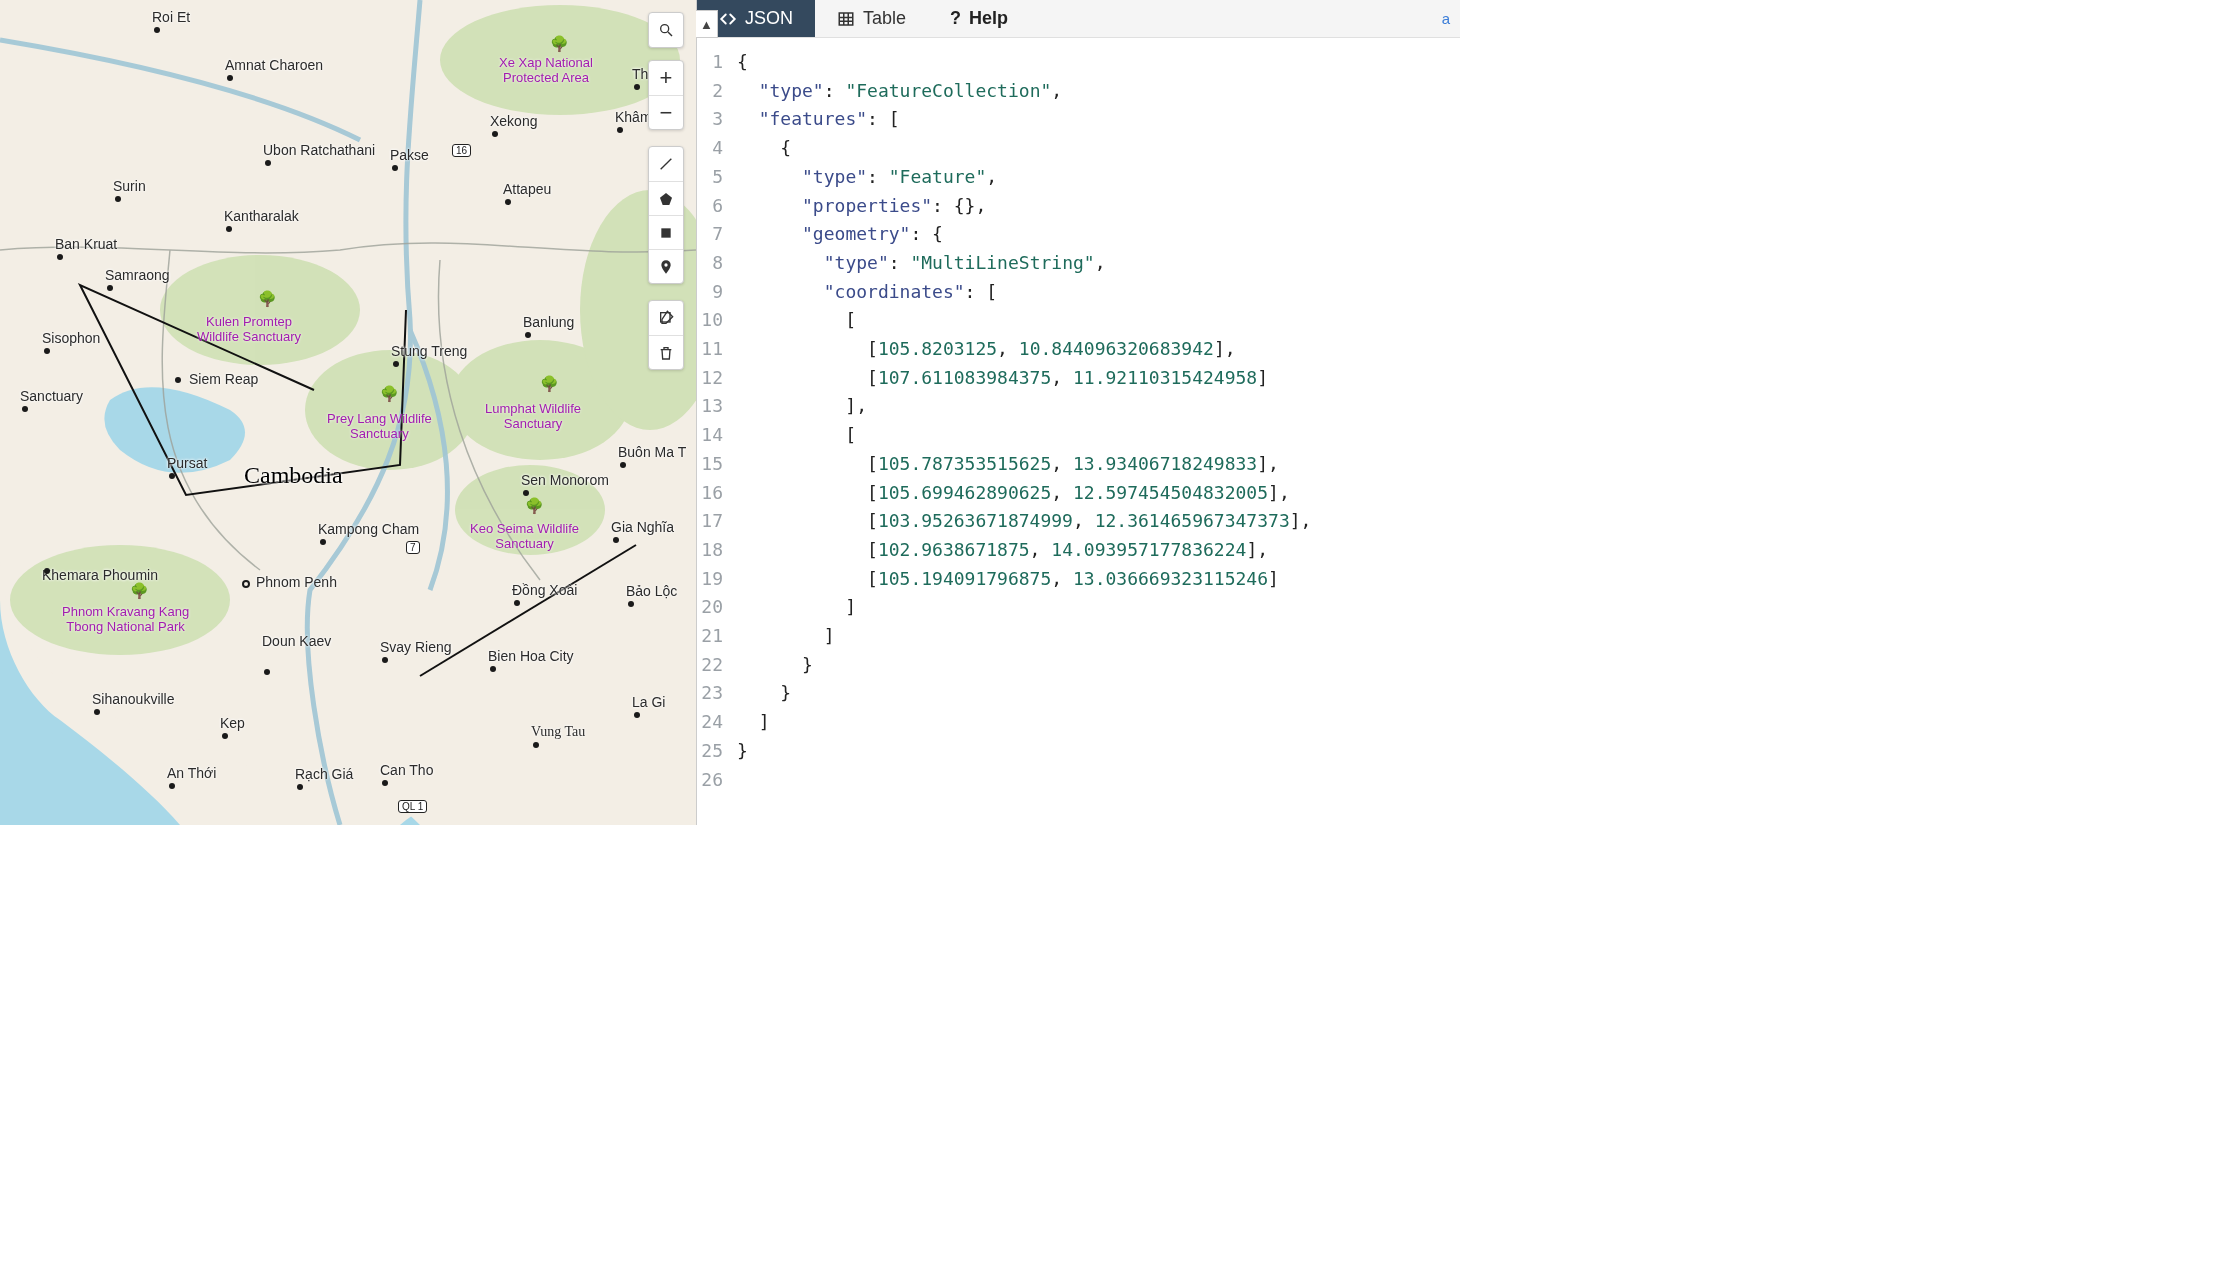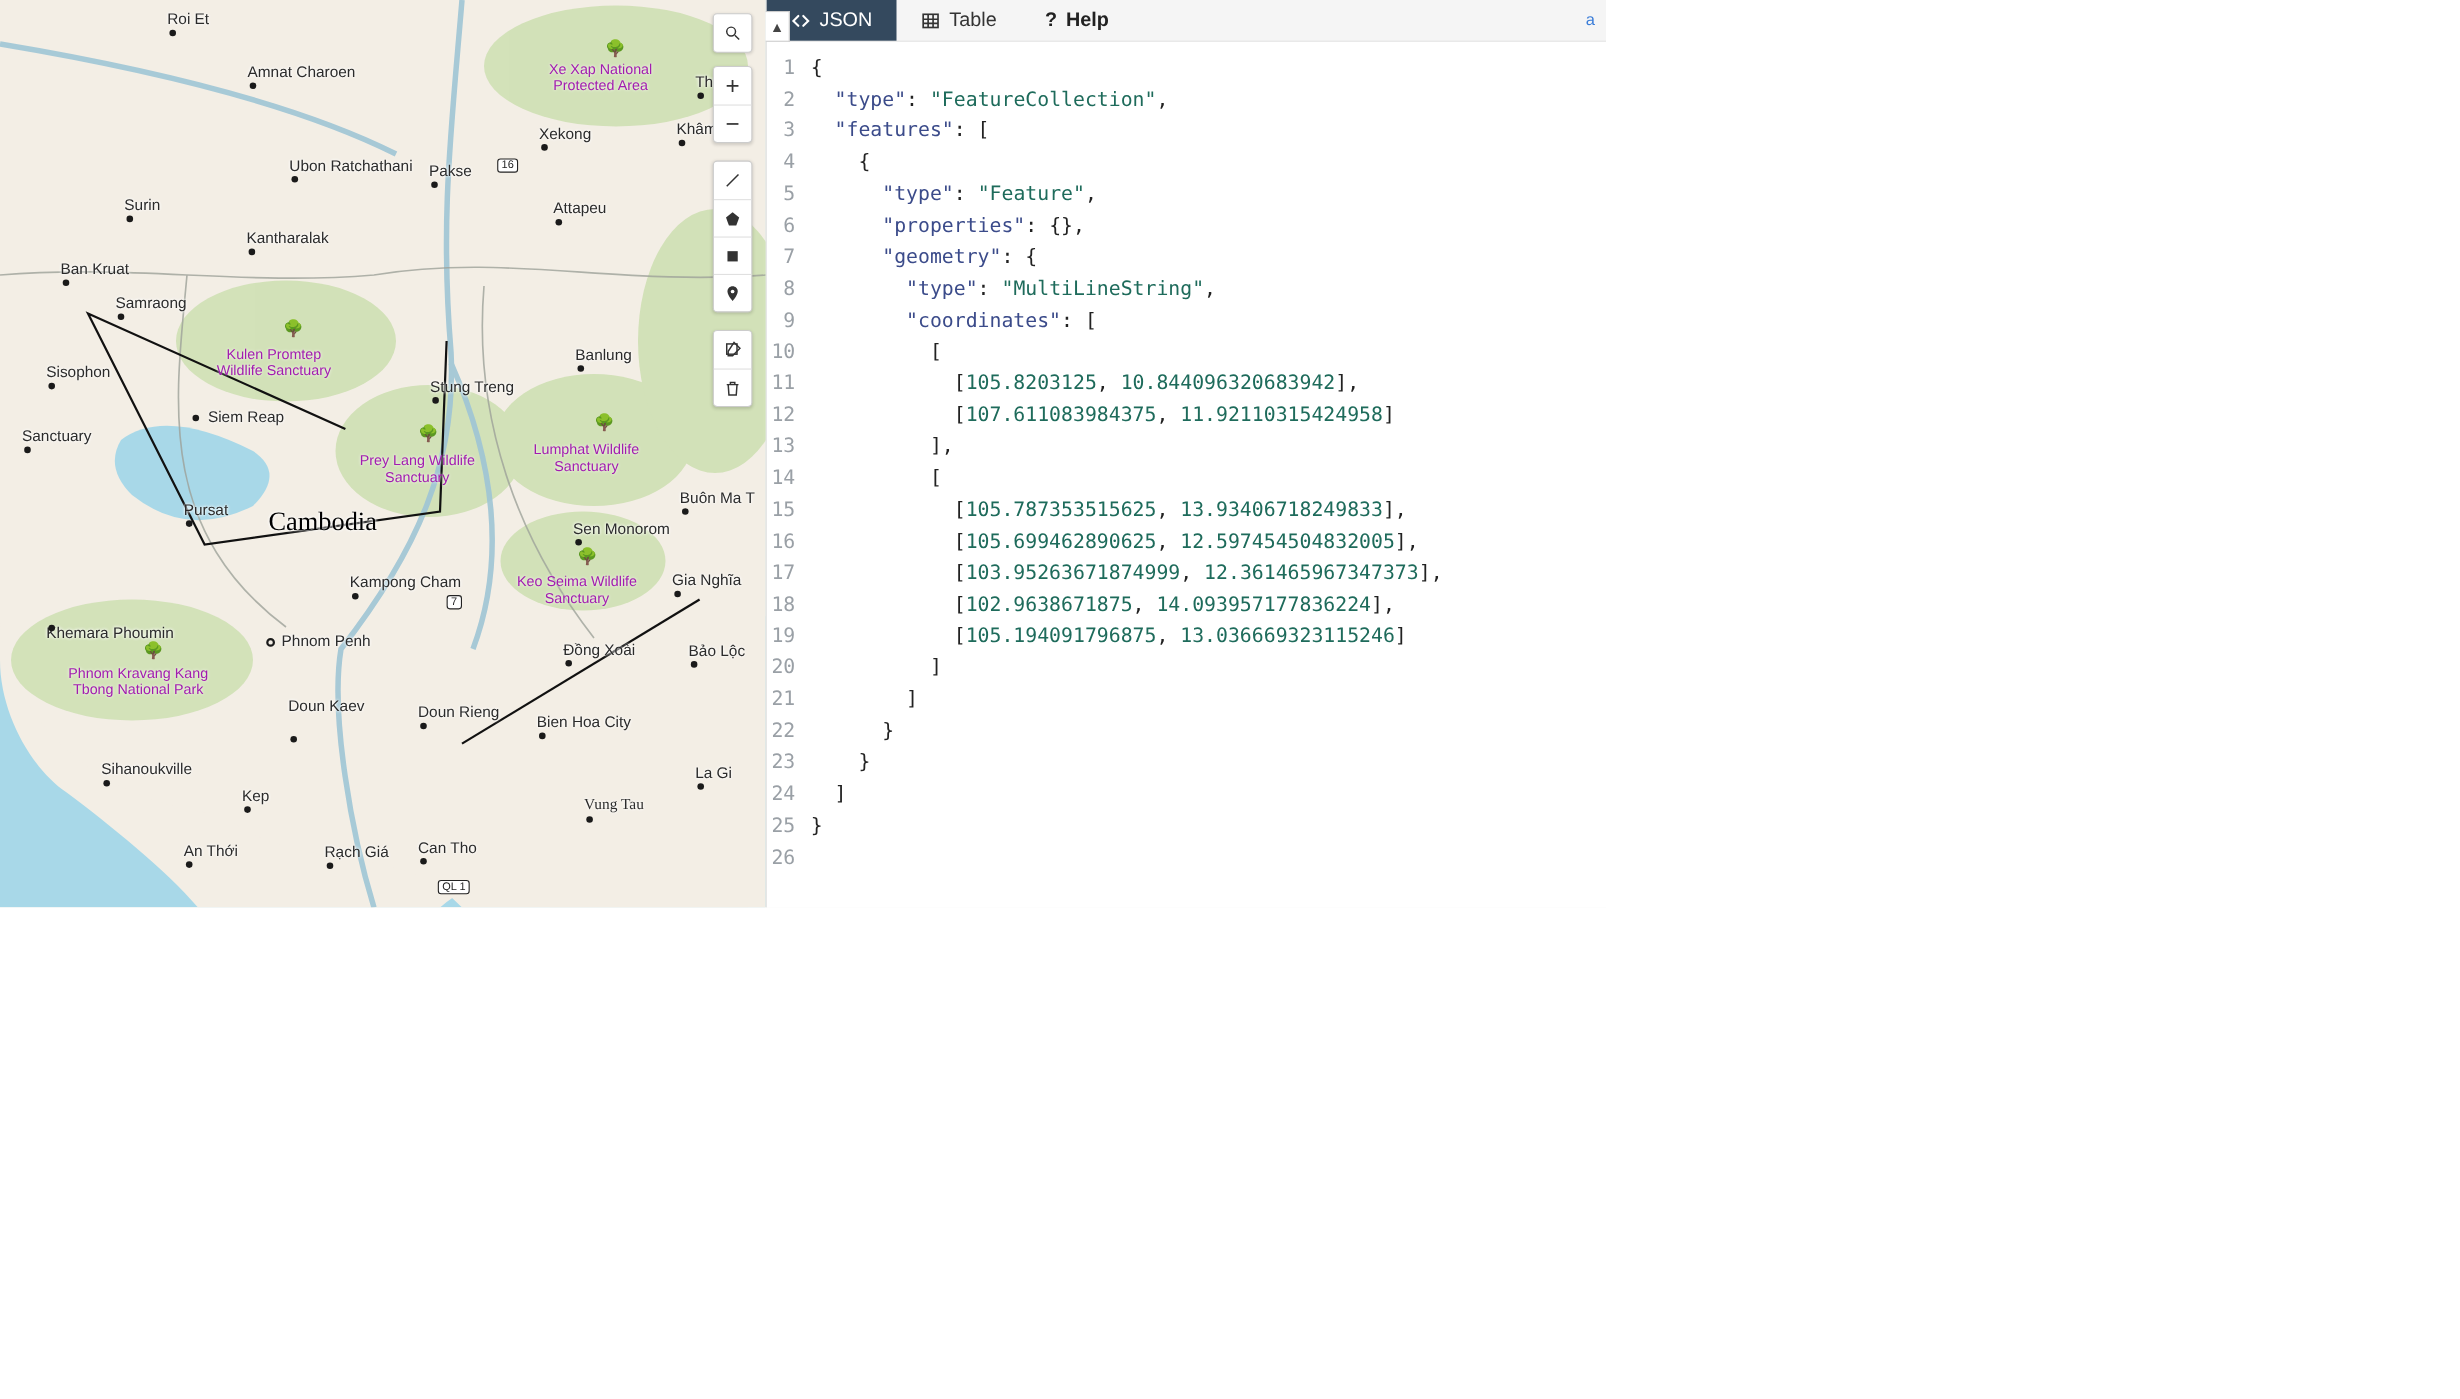--- a/index.html
+++ b/index.html
@@ -111,21 +111,21 @@
       <span class="place-label" style="left: 20px; top: 388px;">Sanctuary</span>
       <div class="city-dot" style="left: 22px; top: 406px;"></div>
       <span class="place-label" style="left: 167px; top: 455px;">Pursat</span>
       <div class="city-dot" style="left: 169px; top: 473px;"></div>
       <span class="place-label" style="left: 318px; top: 521px;">Kampong Cham</span>
       <div class="city-dot" style="left: 320px; top: 539px;"></div>
       <span class="place-label" style="left: 42px; top: 550px; margin-top: 17px;">Khemara Phoumin</span>
       <div class="city-dot" style="left: 44px; top: 568px;"></div>
       <div class="city-dot open" style="left: 242px; top: 580px;"></div>
       <span class="place-label" style="left: 256px; top: 574px;">Phnom Penh</span>
-      <span class="place-label" style="left: 380px; top: 639px;">Doun Rieng</span>
+      <span class="place-label" style="left: 380px; top: 639px;">Svay Rieng</span>
       <div class="city-dot" style="left: 382px; top: 657px;"></div>
       <span class="place-label" style="left: 262px; top: 633px;">Doun Kaev</span>
       <div class="city-dot" style="left: 264px; top: 669px;"></div>
       <span class="place-label" style="left: 92px; top: 691px;">Sihanoukville</span>
       <div class="city-dot" style="left: 94px; top: 709px;"></div>
       <span class="place-label" style="left: 220px; top: 715px;">Kep</span>
       <div class="city-dot" style="left: 222px; top: 733px;"></div>
       <span class="place-label" style="left: 167px; top: 765px;">An Thới</span>
       <div class="city-dot" style="left: 169px; top: 783px;"></div>
       <span class="place-label" style="left: 295px; top: 766px;">Rạch Giá</span>

